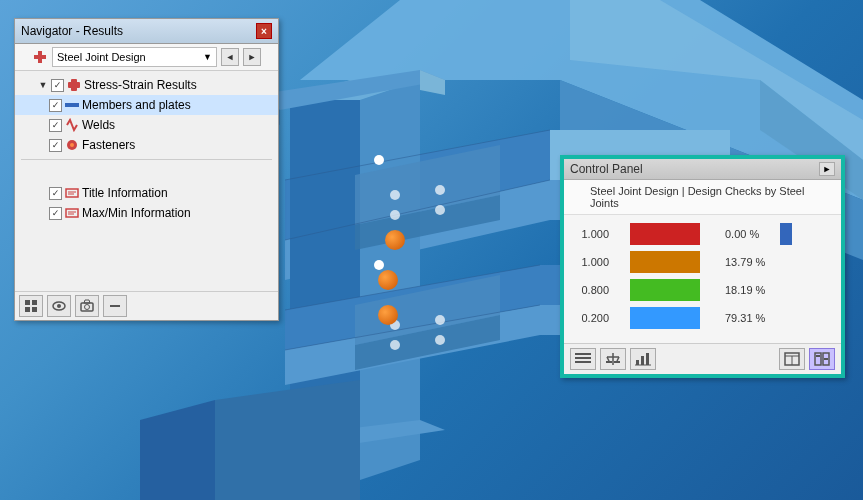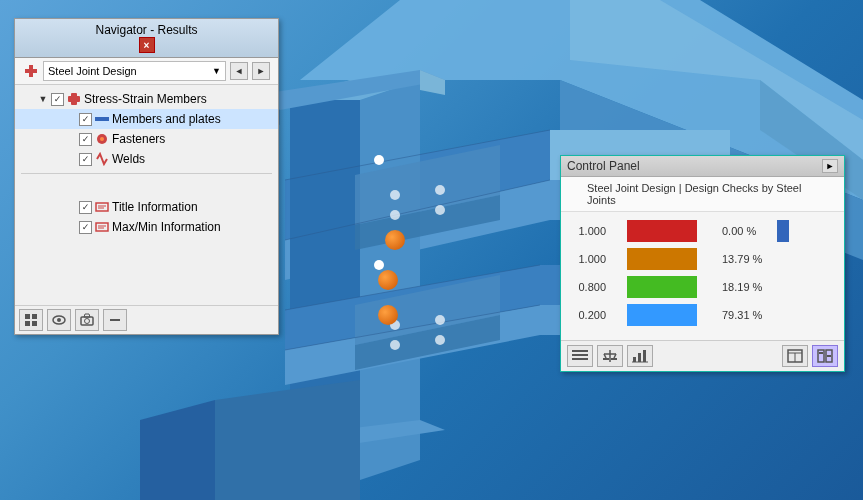--- a/index.html
+++ b/index.html
@@ -33,21 +33,20 @@
       box-shadow: 2px 2px 5px rgba(0,0,0,0.3);
     }
 
     .navigator-titlebar {
       background: linear-gradient(180deg, #d0e0f0 0%, #b8cde0 100%);
       padding: 4px 6px;
       display: flex;
       align-items: center;
       justify-content: space-between;
       border-bottom: 1px solid #999;
-      flex-direction: column;
     }
 
     .navigator-title {
       font-size: 12px;
       font-weight: normal;
       color: #000;
     }
 
     .close-btn {
       width: 16px;
@@ -57,21 +56,21 @@
       display: flex;
       align-items: center;
       justify-content: center;
       cursor: pointer;
       color: white;
       font-size: 10px;
       font-weight: bold;
     }
 
     .navigator-toolbar {
-      padding: 3px 8px;
+      padding: 3px 17px;
       display: flex;
       align-items: center;
       gap: 4px;
       border-bottom: 1px solid #ccc;
       background: #f5f5f5;
     }
 
     .nav-dropdown {
       flex: 1;
       height: 20px;
@@ -108,21 +107,21 @@
       padding: 1px 4px;
       cursor: pointer;
       gap: 2px;
       height: 20px;
     }
 
     .tree-item.selected {
       background: #cce4ff;
     }
     .tree-item.level-1 { padding-left: 22px; }
-    .tree-item.level-2 { padding-left: 54px; }
+    .tree-item.level-2 { padding-left: 24px; }
 
     .expand-icon {
       width: 12px;
       height: 12px;
       display: flex;
       align-items: center;
       justify-content: center;
       font-size: 9px;
       color: #333;
       flex-shrink: 0;
@@ -192,21 +191,21 @@
       font-size: 12px;
     }
 
     
     .control-panel {
       position: absolute;
       top: 155px;
       right: 18px;
       width: 285px;
       background: #f5f5f5;
-      border: 1px solid #14b8a6;
+      border: 4px solid #14b8a6;
       box-shadow: 2px 2px 5px rgba(0,0,0,0.3);
     }
 
     .cp-titlebar {
       background: linear-gradient(180deg, #d8d8d8 0%, #c5c5c5 100%);
       padding: 3px 6px;
       display: flex;
       align-items: center;
       justify-content: space-between;
       border-bottom: 1px solid #aaa;
@@ -440,55 +439,55 @@
 
     <div class="tree-item level-1">
       <span class="expand-icon">▼</span>
       <div class="checkbox checked"></div>
       <span class="tree-icon" style="color:#cc4444;">
         <svg width="14" height="14" viewBox="0 0 14 14">
           <rect x="1" y="4" width="12" height="6" fill="#cc4444" rx="1"></rect>
           <rect x="4" y="1" width="6" height="12" fill="#cc4444" rx="1"></rect>
         </svg>
       </span>
-      <span class="tree-label">Stress-Strain Members</span>
+      <span class="tree-label">Stress-Strain Results</span>
     </div>
 
     <div class="tree-item level-2 selected">
       <span class="expand-icon" style="width:8px;"></span>
       <div class="checkbox checked"></div>
       <span class="tree-icon" style="color:#3366bb;">
         <svg width="14" height="10" viewBox="0 0 14 10">
           <rect x="0" y="3" width="14" height="4" fill="#3366bb"></rect>
         </svg>
       </span>
       <span class="tree-label">Members and plates</span>
+    </div>
+
+    <div class="tree-item level-2">
+      <span class="expand-icon" style="width:8px;"></span>
+      <div class="checkbox checked"></div>
+      <span class="tree-icon">
+        <svg width="14" height="14" viewBox="0 0 14 14">
+          <path d="M2,7 L5,2 L9,12 L12,7" stroke="#cc4444" stroke-width="2" fill="none"></path>
+        </svg>
+      </span>
+      <span class="tree-label">Welds</span>
     </div>
 
     <div class="tree-item level-2">
       <span class="expand-icon" style="width:8px;"></span>
       <div class="checkbox checked"></div>
       <span class="tree-icon">
         <svg width="14" height="14" viewBox="0 0 14 14">
           <circle cx="7" cy="7" r="5" fill="#cc4444"></circle>
           <circle cx="7" cy="7" r="2" fill="#ff8844"></circle>
         </svg>
       </span>
       <span class="tree-label">Fasteners</span>
-    </div>
-
-    <div class="tree-item level-2">
-      <span class="expand-icon" style="width:8px;"></span>
-      <div class="checkbox checked"></div>
-      <span class="tree-icon">
-        <svg width="14" height="14" viewBox="0 0 14 14">
-          <path d="M2,7 L5,2 L9,12 L12,7" stroke="#cc4444" stroke-width="2" fill="none"></path>
-        </svg>
-      </span>
-      <span class="tree-label">Welds</span>
     </div>
 
     <div class="separator-line"></div>
 
     <div class="bottom-items">
 
       <div class="tree-item level-2">
         <span class="expand-icon" style="width:8px;"></span>
         <div class="checkbox checked"></div>
         <span class="tree-icon">

